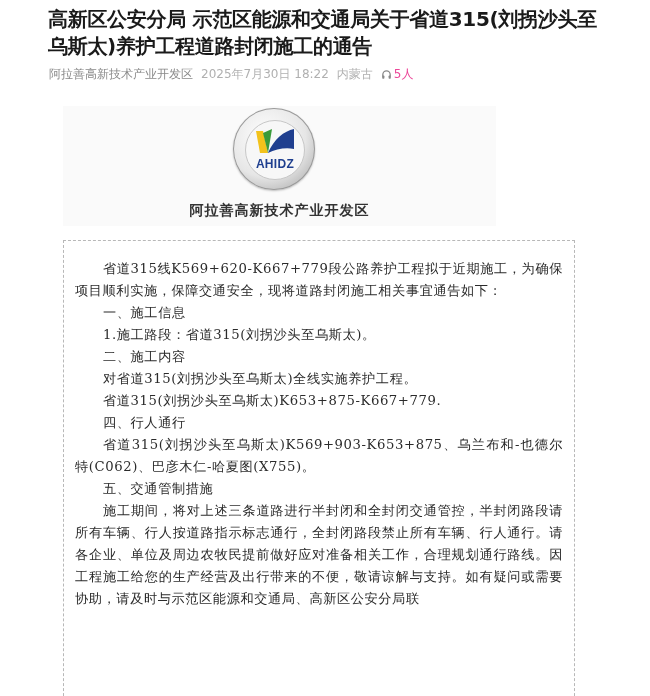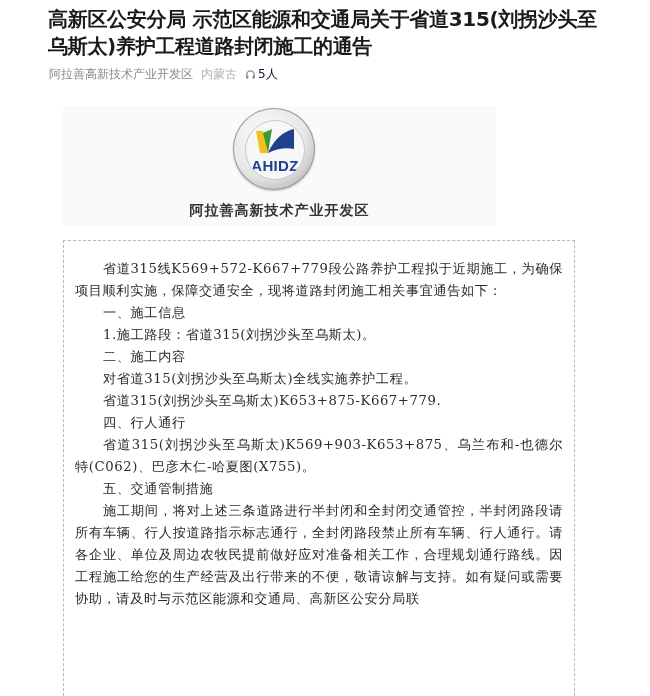--- a/index.html
+++ b/index.html
@@ -14,42 +14,42 @@
     position: absolute; left: 48px; top: 6px; width: 560px;
     font-size: 20px; font-weight: bold; line-height: 27px;
     color: #1a1a1a; margin: 0; letter-spacing: -0.3px;
   }
   .meta {
     position: absolute; left: 49px; top: 66px;
     font-size: 12px; color: #b0b0b0; white-space: nowrap;
     display: flex; align-items: center; gap: 8px;
   }
   .meta .source { color: #8a8a8a; }
-  .meta .listen { display: flex; align-items: center; gap: 2px; color: #0f172a; }
+  .meta .listen { display: flex; align-items: center; gap: 2px; color: #ec4899; }
   .meta .listen svg { width: 11px; height: 11px; }
 
   .banner {
     position: absolute; left: 63px; top: 106px; width: 433px; height: 120px;
     background: #fafafa;
   }
   .logo {
     position: absolute; left: 170px; top: 2px; width: 82px; height: 82px;
     border-radius: 50%;
     background: radial-gradient(circle at 40% 35%, #ffffff 0%, #e6e6e6 55%, #bdbdbd 80%, #8c8c8c 100%);
     box-shadow: 0 0 0 1px #9a9a9a inset, 0 1px 2px rgba(0,0,0,.25);
   }
   .logo-inner {
     position: absolute; left: 12px; top: 12px; width: 58px; height: 58px;
     border-radius: 50%; background: #f7f7f7; border: 1px solid #c7c7c7;
     overflow: hidden;
   }
   .logo-text {
     position: absolute; left: 0; right: 0; top: 36px; text-align: center;
     font-family: "Liberation Sans", sans-serif; font-weight: bold;
-    font-size: 15px; color: #1f3f8f; letter-spacing: 0.3px;
+    font-size: 12px; color: #1f3f8f; letter-spacing: 0.3px;
   }
   .banner-caption {
     position: absolute; left: 0; right: 0; top: 96px; text-align: center;
     font-size: 14px; font-weight: bold; color: #333; letter-spacing: 1px;
   }
 
   .notice {
     position: absolute; left: 63px; top: 240px; width: 510px; height: 470px;
     border: 1px dashed #b8b8b8; border-bottom: none;
     background: #fff;
@@ -63,20 +63,21 @@
   .notice-body p { margin: 0; text-align: justify; }
   .notice-body p.indent { text-indent: 28px; }
 </style>
 </head>
 <body>
 
 <h1 class="article-title">高新区公安分局 示范区能源和交通局关于省道315(刘拐沙头至乌斯太)养护工程道路封闭施工的通告</h1>
 
 <div class="meta">
   <span class="source">阿拉善高新技术产业开发区</span>
+  <span>2025年7月30日 18:22</span>
   <span>内蒙古</span>
   <span class="listen">
     <svg viewBox="0 0 12 12">
       <path d="M2 8 V6 a4 4 0 0 1 8 0 V8" fill="none" stroke="#888" stroke-width="1.4"></path>
       <rect x="1.3" y="7" width="2.4" height="3.6" rx="0.8" fill="#888"></rect>
       <rect x="8.3" y="7" width="2.4" height="3.6" rx="0.8" fill="#888"></rect>
     </svg>
     <span>5人</span>
   </span>
 </div>
@@ -90,21 +91,21 @@
         <path d="M22,32 C28,18 38,10 48,8 L48,28 C40,26 30,28 22,32 Z" fill="#1f3f8f"></path>
       </svg>
       <div class="logo-text">AHIDZ</div>
     </div>
   </div>
   <div class="banner-caption">阿拉善高新技术产业开发区</div>
 </div>
 
 <div class="notice">
   <div class="notice-body">
-    <p class="indent">省道315线K569+572-K667+779段公路养护工程拟于近期施工，为确保项目顺利实施，保障交通安全，现将道路封闭施工相关事宜通告如下：</p>
+    <p class="indent">省道315线K569+620-K667+779段公路养护工程拟于近期施工，为确保项目顺利实施，保障交通安全，现将道路封闭施工相关事宜通告如下：</p>
     <p class="indent">一、施工信息</p>
     <p class="indent">1.施工路段：省道315(刘拐沙头至乌斯太)。</p>
     <p class="indent">二、施工内容</p>
     <p class="indent">对省道315(刘拐沙头至乌斯太)全线实施养护工程。</p>
     <p class="indent">省道315(刘拐沙头至乌斯太)K653+875-K667+779.</p>
     <p class="indent">四、行人通行</p>
     <p class="indent">省道315(刘拐沙头至乌斯太)K569+903-K653+875、乌兰布和-也德尔特(C062)、巴彦木仁-哈夏图(X755)。</p>
     <p class="indent">五、交通管制措施</p>
     <p class="indent">施工期间，将对上述三条道路进行半封闭和全封闭交通管控，半封闭路段请所有车辆、行人按道路指示标志通行，全封闭路段禁止所有车辆、行人通行。请各企业、单位及周边农牧民提前做好应对准备相关工作，合理规划通行路线。因工程施工给您的生产经营及出行带来的不便，敬请谅解与支持。如有疑问或需要协助，请及时与示范区能源和交通局、高新区公安分局联</p>
   </div>

